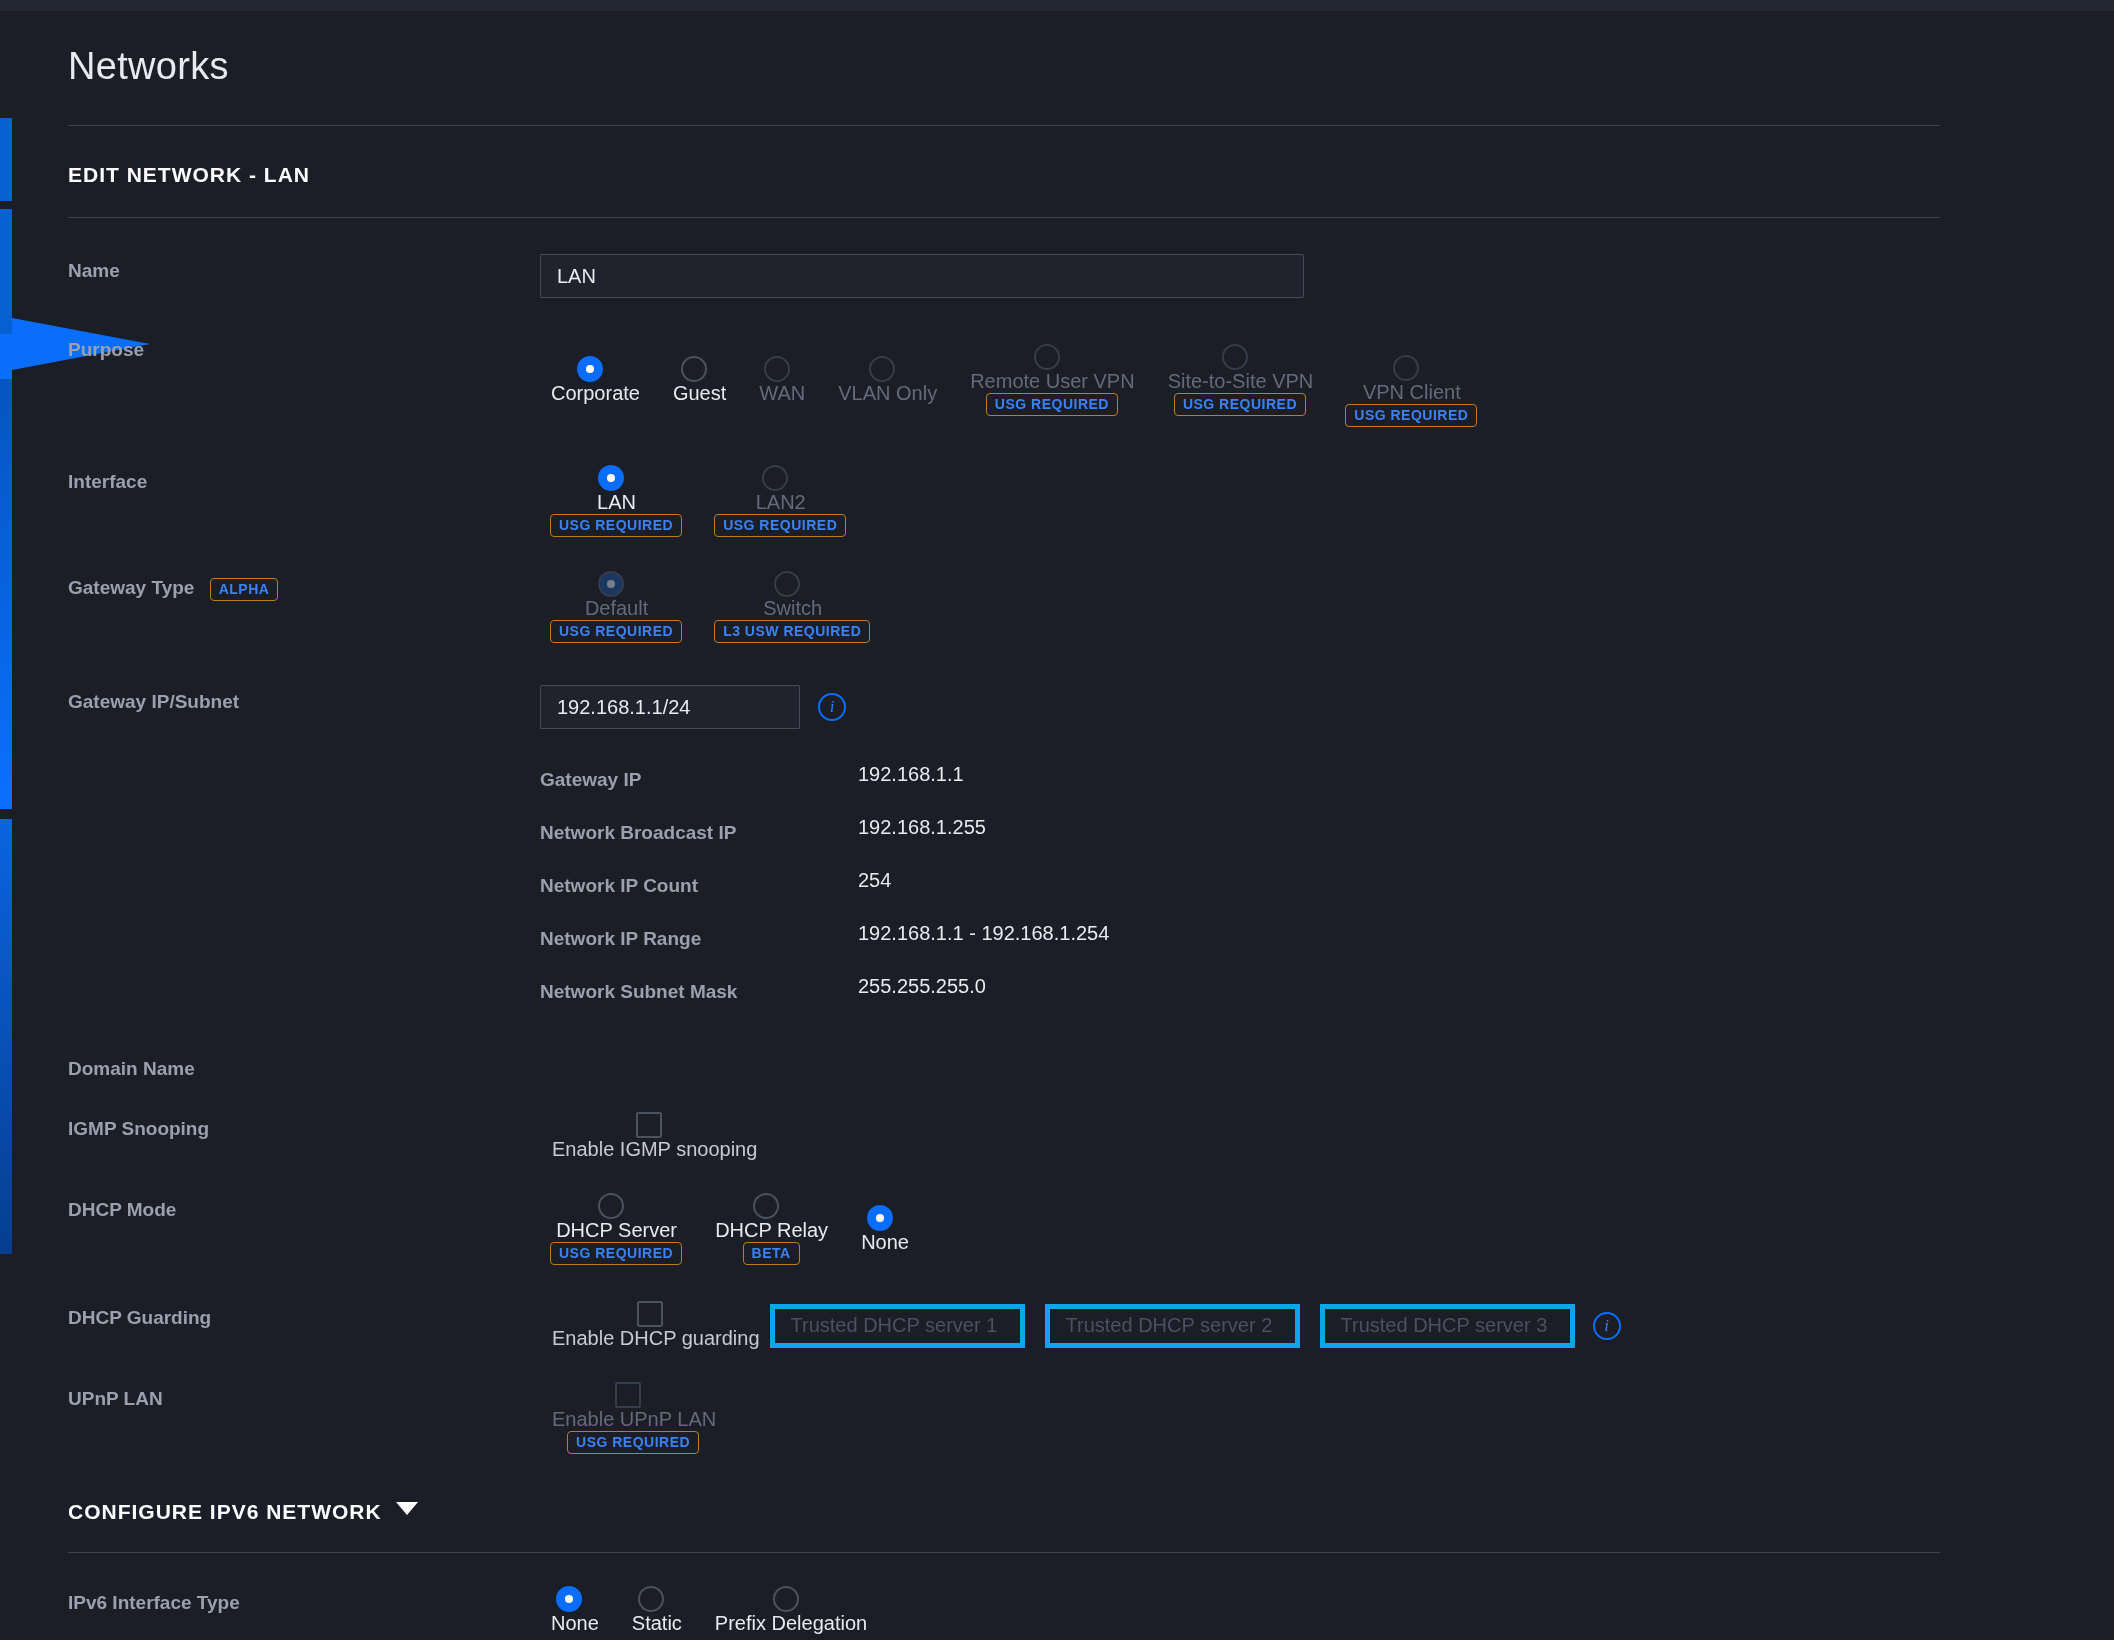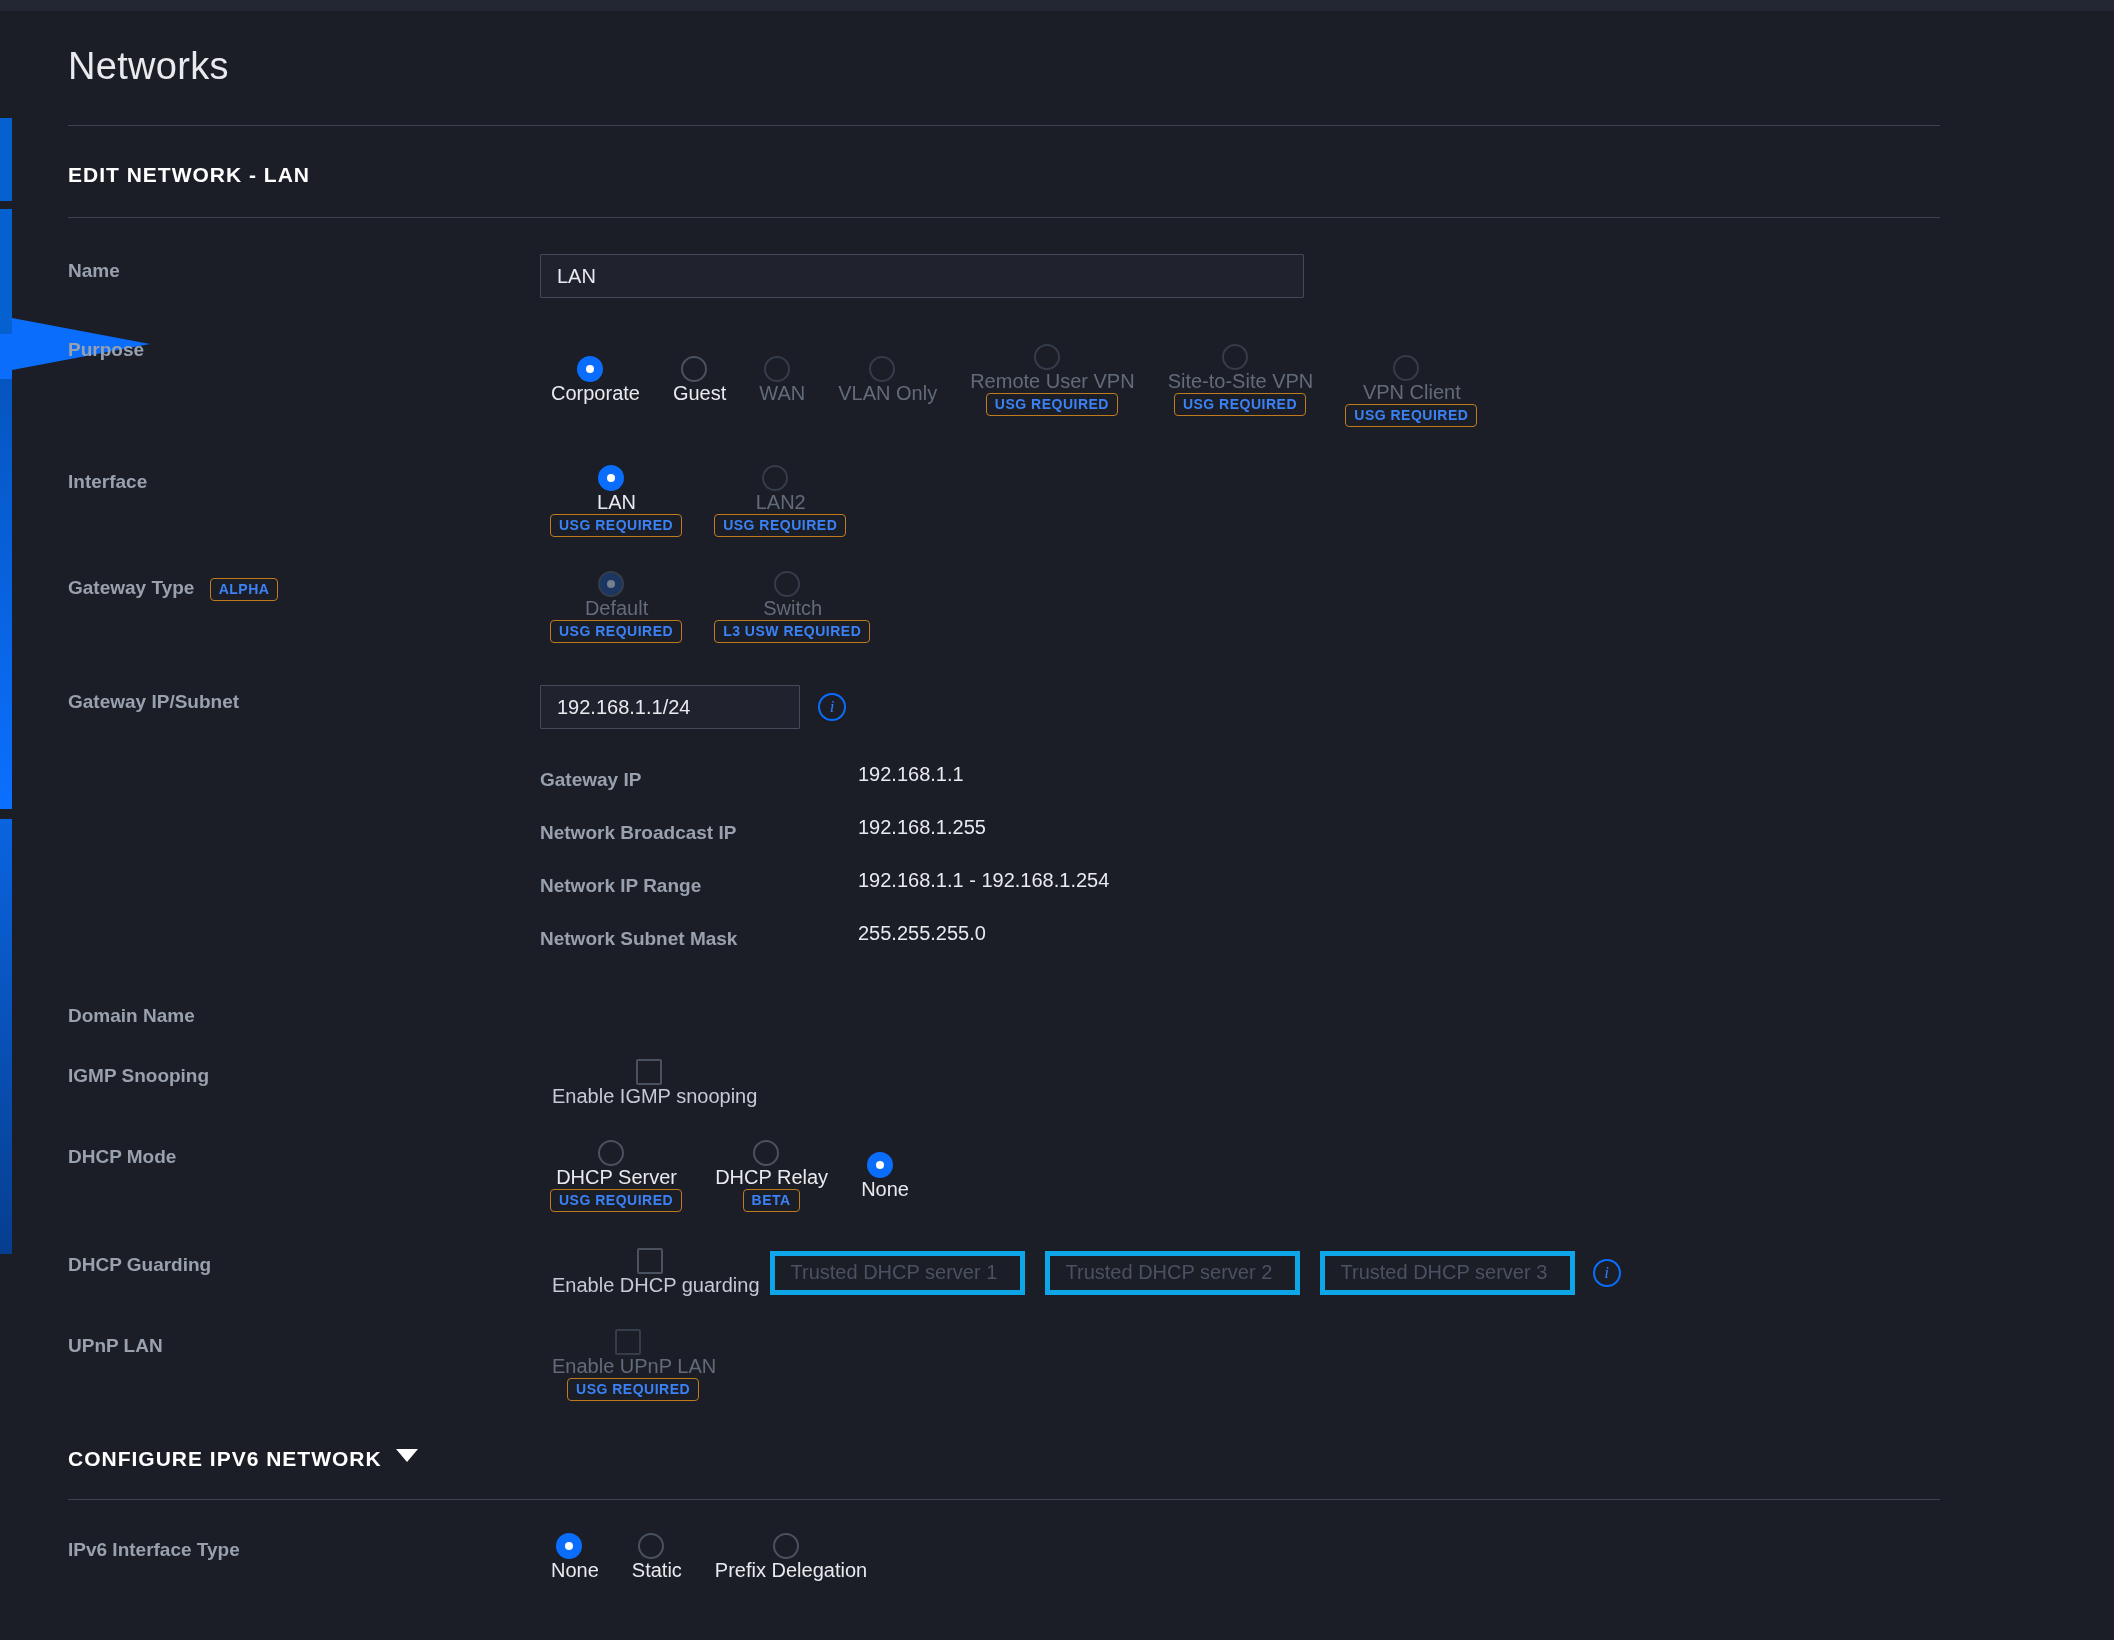--- a/index.html
+++ b/index.html
@@ -266,20 +266,24 @@
       <div class="info-table">
         <div class="it-row">
           <div class="it-key">Gateway IP</div>
           <div class="it-val">192.168.1.1</div>
         </div>
         <div class="it-row">
           <div class="it-key">Network Broadcast IP</div>
           <div class="it-val">192.168.1.255</div>
         </div>
         <div class="it-row">
+          <div class="it-key">Network IP Count</div>
+          <div class="it-val">254</div>
+        </div>
+        <div class="it-row">
           <div class="it-key">Network IP Range</div>
           <div class="it-val">192.168.1.1 - 192.168.1.254</div>
         </div>
         <div class="it-row">
           <div class="it-key">Network Subnet Mask</div>
           <div class="it-val">255.255.255.0</div>
         </div>
       </div>
 
       <div class="row" style="margin-top:49px;">

